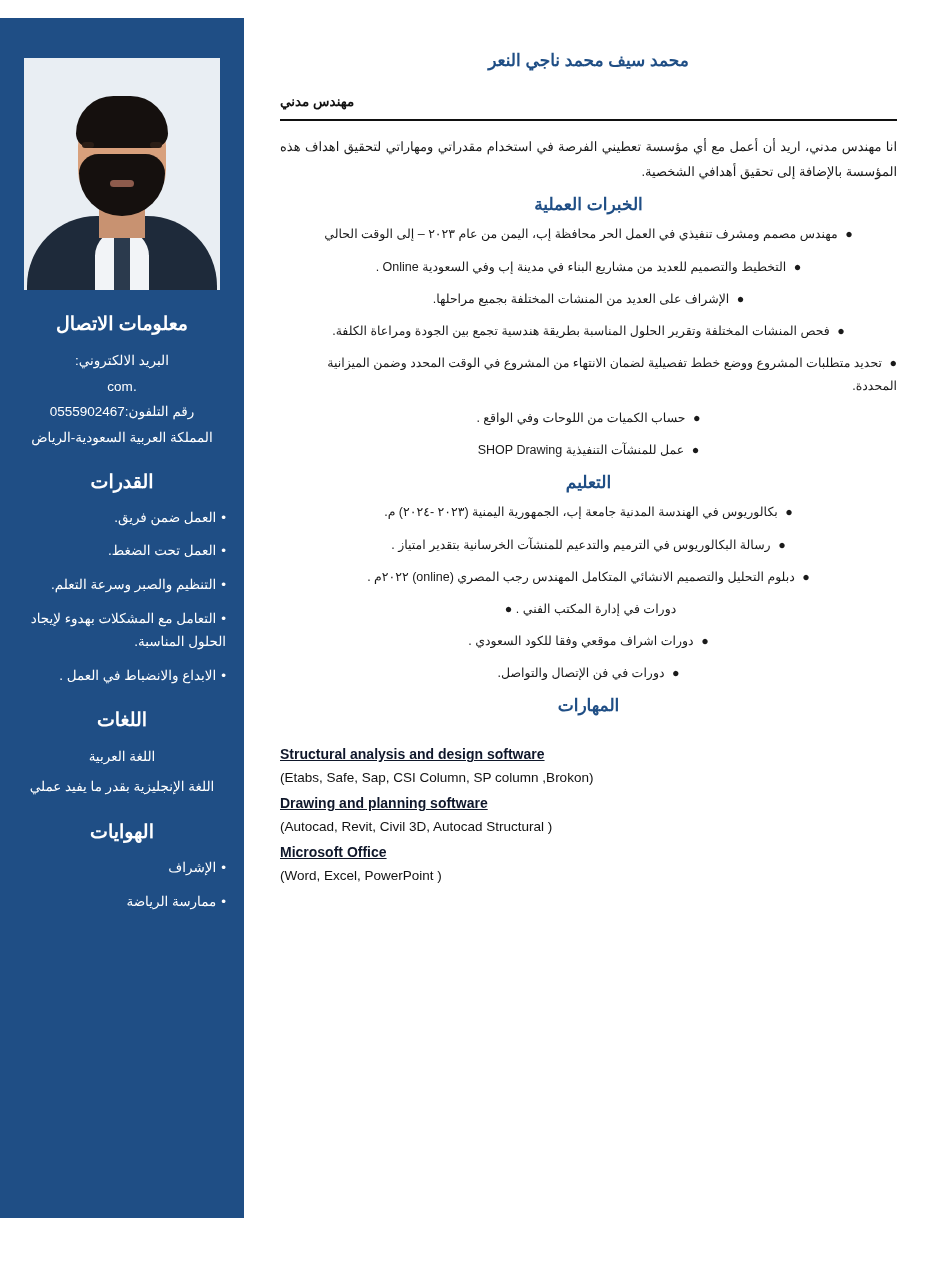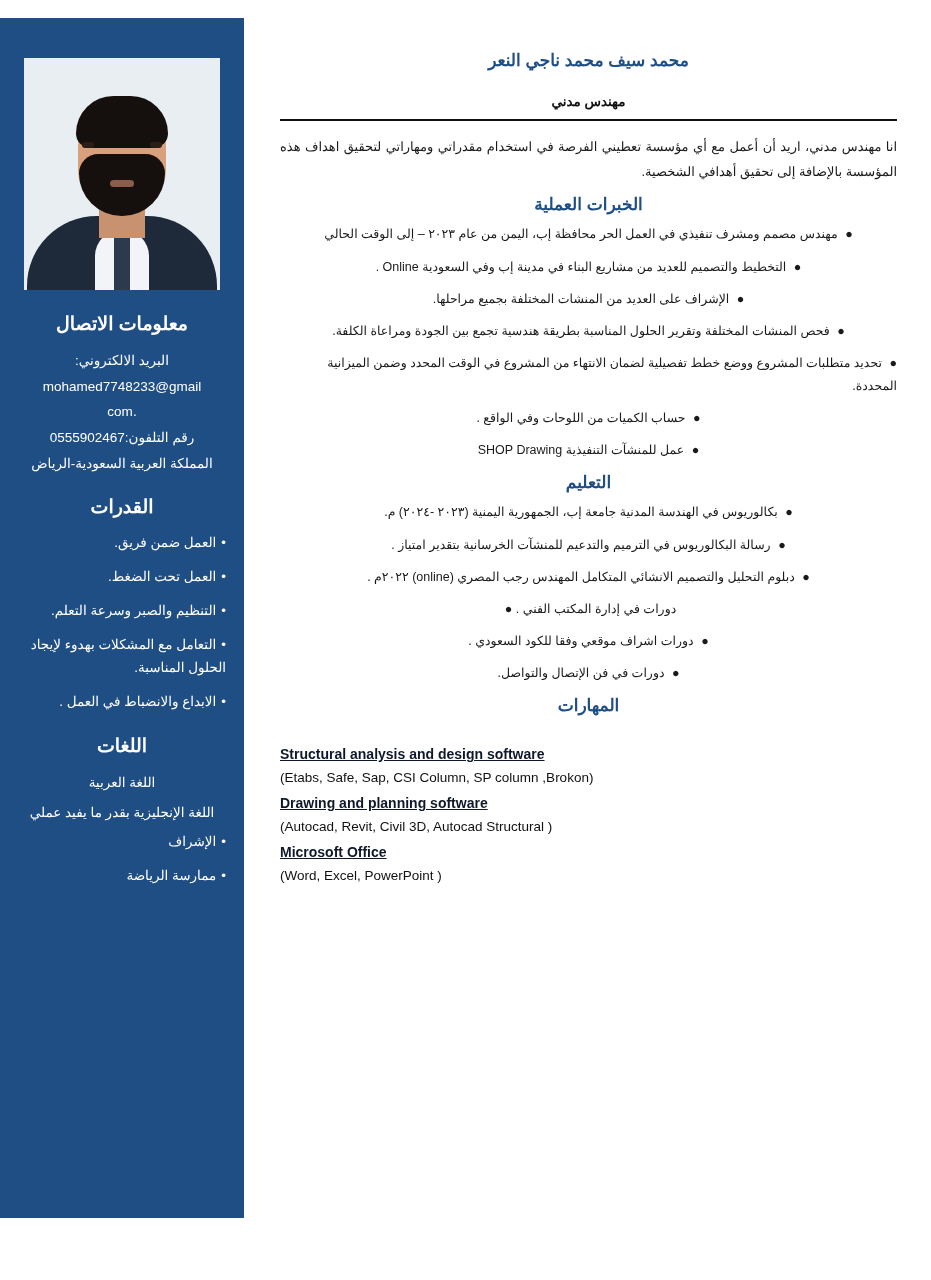--- a/index.html
+++ b/index.html
@@ -101,21 +101,21 @@
     direction: rtl;
   }
   .name {
     text-align: center;
     color: #1f4e85;
     font-size: 17px;
     font-weight: bold;
     margin: 6px 0 22px 0;
   }
   .job {
-    text-align: center;
+    text-align: left;
     font-size: 13.5px;
     font-weight: bold;
     margin: 0 0 10px 0;
     color: #111;
   }
   .rule {
     border: 0;
     border-top: 2.5px solid #111;
     margin: 6px 0 14px 0;
   }
@@ -177,38 +177,38 @@
       <div class="ph-head"></div>
       <div class="ph-hair"></div>
       <div class="ph-beard"></div>
       <div class="ph-eyeL"></div>
       <div class="ph-eyeR"></div>
       <div class="ph-mouth"></div>
     </div>
 
     <h2 class="side-h">معلومات الاتصال</h2>
     <div class="side-line">البريد الالكتروني:</div>
-    <div class="side-line">mohamed7748233@gmail</div>
     <div class="side-line">.com</div>
     <div class="side-line">رقم التلفون:0555902467</div>
     <div class="side-line">المملكة العربية السعودية-الرياض</div>
 
     <h2 class="side-h">القدرات</h2>
     <ul class="side-list">
       <li><span class="bullet">•</span><span>العمل ضمن فريق.</span></li>
       <li><span class="bullet">•</span><span>العمل تحت الضغط.</span></li>
       <li><span class="bullet">•</span><span>التنظيم والصبر وسرعة التعلم.</span></li>
       <li><span class="bullet">•</span><span>التعامل مع المشكلات بهدوء لإيجاد الحلول المناسبة.</span></li>
       <li><span class="bullet">•</span><span>الابداع والانضباط في العمل .</span></li>
     </ul>
 
     <h2 class="side-h">اللغات</h2>
     <div class="lang-line">اللغة العربية</div>
     <div class="lang-line">اللغة الإنجليزية  بقدر  ما  يفيد عملي</div>
 
+    <h2 class="side-h">الهوايات</h2>
     <ul class="side-list">
       <li><span class="bullet">•</span><span>الإشراف</span></li>
       <li><span class="bullet">•</span><span>ممارسة الرياضة</span></li>
     </ul>
   </aside>
 
   <main class="main">
 
     <h1 class="name">محمد سيف محمد ناجي النعر</h1>
     <div class="job">مهندس مدني</div>

